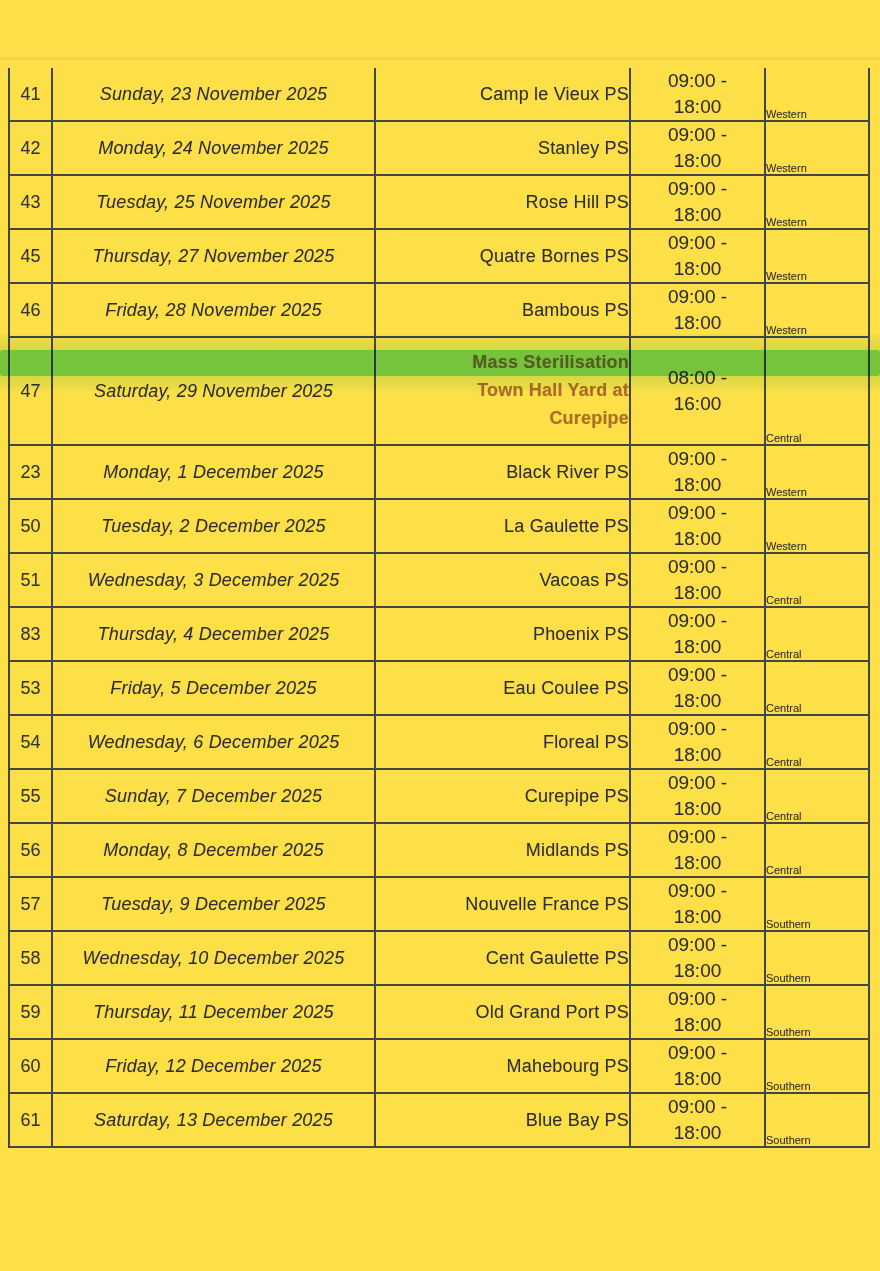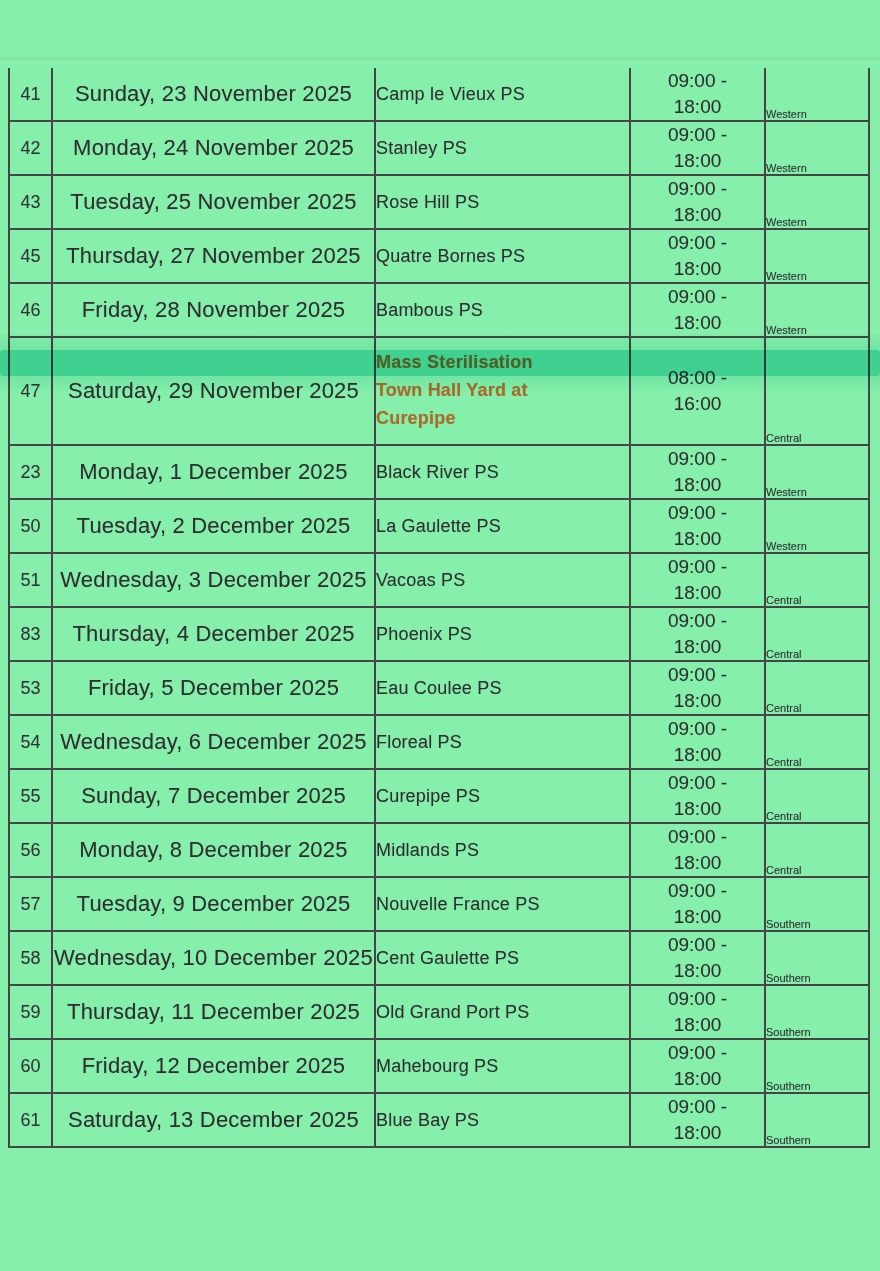--- a/index.html
+++ b/index.html
@@ -1,19 +1,19 @@
 <!DOCTYPE html>
 <html><head>
 <meta charset="utf-8">
 <style>
   html,body { margin:0; padding:0; }
   .page {
     position:relative;
     width:880px; height:1271px;
-    background:#86efac;
+    background:#fde047;
     font-family:"Liberation Sans", sans-serif;
     color:#2e2e2e;
     overflow:hidden;
   }
   .scan-streak {
     position:absolute; left:0; top:57px; width:880px; height:3px;
     background:rgba(120,120,120,0.10);
   }
   table.schedule {
     position:absolute; left:8px; top:68px;
@@ -30,24 +30,24 @@
   table.schedule tr:first-child td { border-top:none; }
   tr.r-first { height:50px; }
   tr.r-std   { height:54px; }
   tr.r-tall  { height:108px; }
   td.c-no {
     text-align:center; vertical-align:middle;
     font-size:18px; color:#333;
   }
   td.c-date {
     text-align:center; vertical-align:middle;
-    font-size:22px; letter-spacing:0.2px;
+    font-size:18px; letter-spacing:0.2px;font-style:italic;
   }
   td.c-loc {
-    text-align:left; vertical-align:middle;
+    text-align:right; vertical-align:middle;
     font-size:18px; letter-spacing:0.2px;
   }
   td.c-loc .loc-text.special {
     color:#b06a26;
     font-weight:bold;
     line-height:1.55;
   }
   td.c-time {
     text-align:center; vertical-align:middle;
     font-size:19px;

